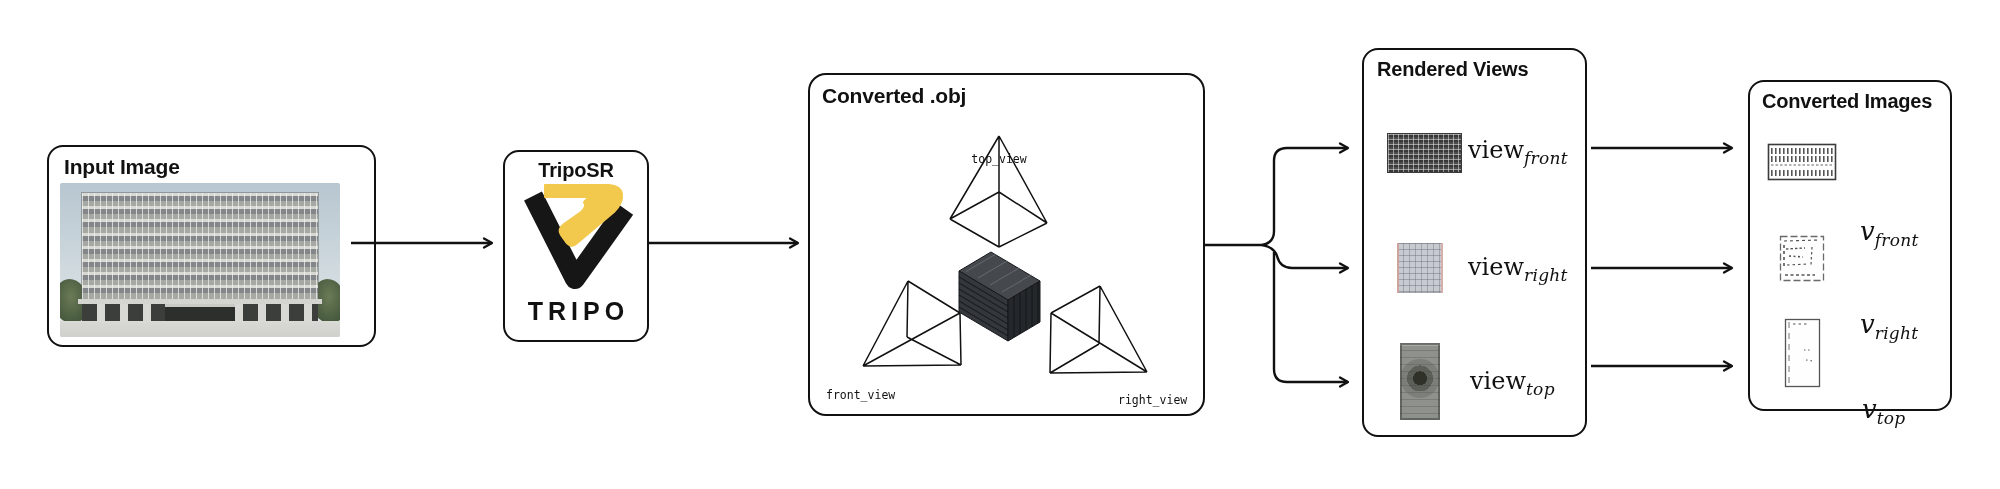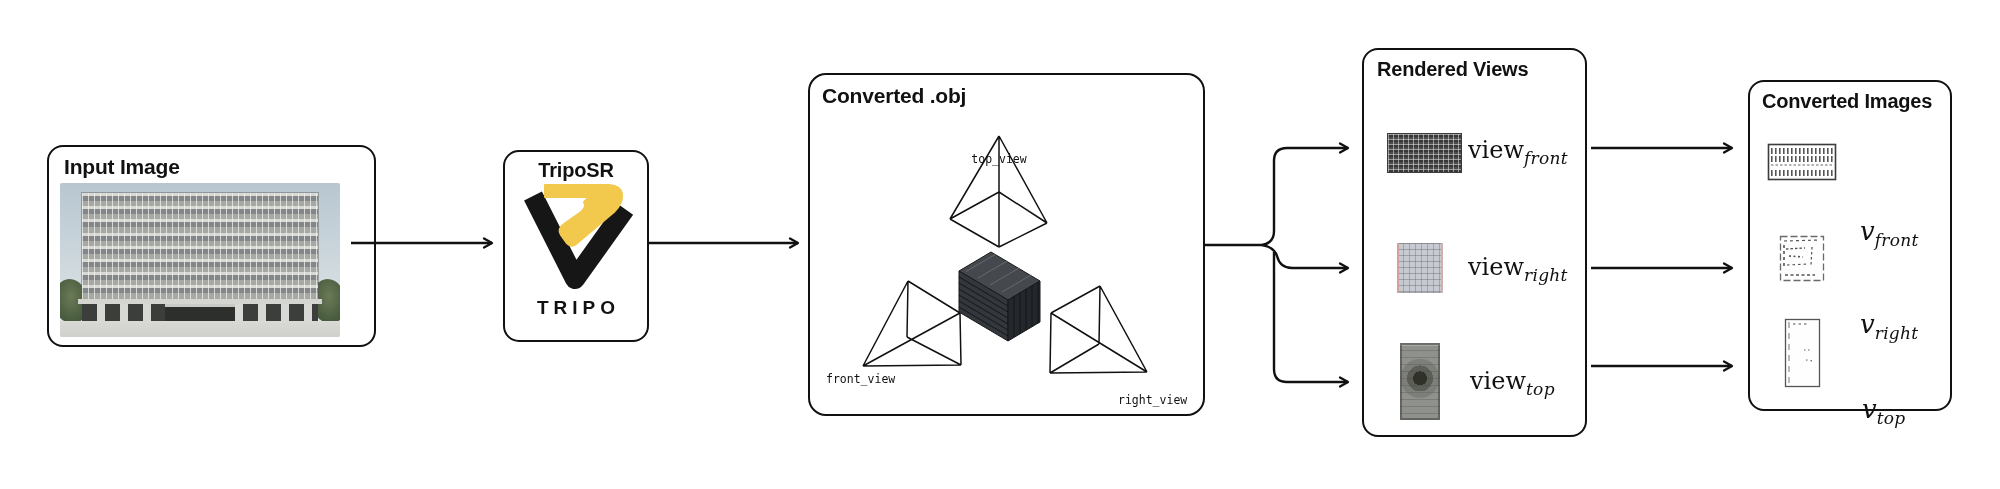--- a/index.html
+++ b/index.html
@@ -67,28 +67,28 @@
       <div class="plaza"></div>
     </div>
   </div>
 
   <div class="node" style="left:503px;top:150px;width:142px;height:188px;">
     <div class="node-title centered" style="top:7px;font-size:20px;">TripoSR</div>
     <svg width="122" height="110" viewBox="0 0 122 110" style="position:absolute;left:10px;top:31px;">
       <path d="M18,13 L60,96 L110,26" fill="none" stroke="#161616" stroke-width="20" stroke-linejoin="round" stroke-linecap="butt"></path>
       <path d="M30,2 L94,2 Q106,3 107,11 Q108,20 99,29 L61,61 Q56,65 51,59 L46,52 Q42,46 49,41 L66,29 Q72,24 69,19 L74,14 L30,14 Z" fill="#F2C94C" stroke="#F2C94C" stroke-width="2" stroke-linejoin="round"></path>
     </svg>
-    <div class="node-title centered" style="top:145px;font-size:19px;letter-spacing:5px;text-indent:5px;">TRIPO</div>
+    <div class="node-title centered" style="top:145px;font-size:25px;letter-spacing:5px;text-indent:5px;">TRIPO</div>
   </div>
 
   <div class="node" style="left:808px;top:73px;width:393px;height:339px;border-radius:18px;">
     <div class="node-title" style="left:12px;top:9px;">Converted .obj</div>
   </div>
   <div class="mono-label" style="left:999px;top:113px;transform:translateX(-50%);margin-top:39px;">top_view</div>
-  <div class="mono-label" style="left:826px;top:372px;">front_view</div>
+  <div class="mono-label" style="left:826px;top:388px;">front_view</div>
   <div class="mono-label" style="left:1118px;top:393px;">right_view</div>
 
   <div class="node" style="left:1748px;top:80px;width:200px;height:327px;">
     <div class="node-title" style="left:12px;top:8px;font-size:20px;">Converted Images</div>
 
     <svg class="sketch" style="left:17px;top:61px;" width="70" height="38" viewBox="0 0 70 38">
       <rect x="1.5" y="1.5" width="67" height="35" fill="#fefefe" stroke="#3c3c3c" stroke-width="1.6"></rect>
       <line x1="4" y1="8" x2="66" y2="8" stroke="#555" stroke-width="6" stroke-dasharray="1.6 2.4"></line>
       <line x1="4" y1="16" x2="66" y2="16" stroke="#555" stroke-width="6" stroke-dasharray="1.6 2.4"></line>
       <line x1="4" y1="22" x2="66" y2="22" stroke="#666" stroke-width="1" stroke-dasharray="2.5 2"></line>

